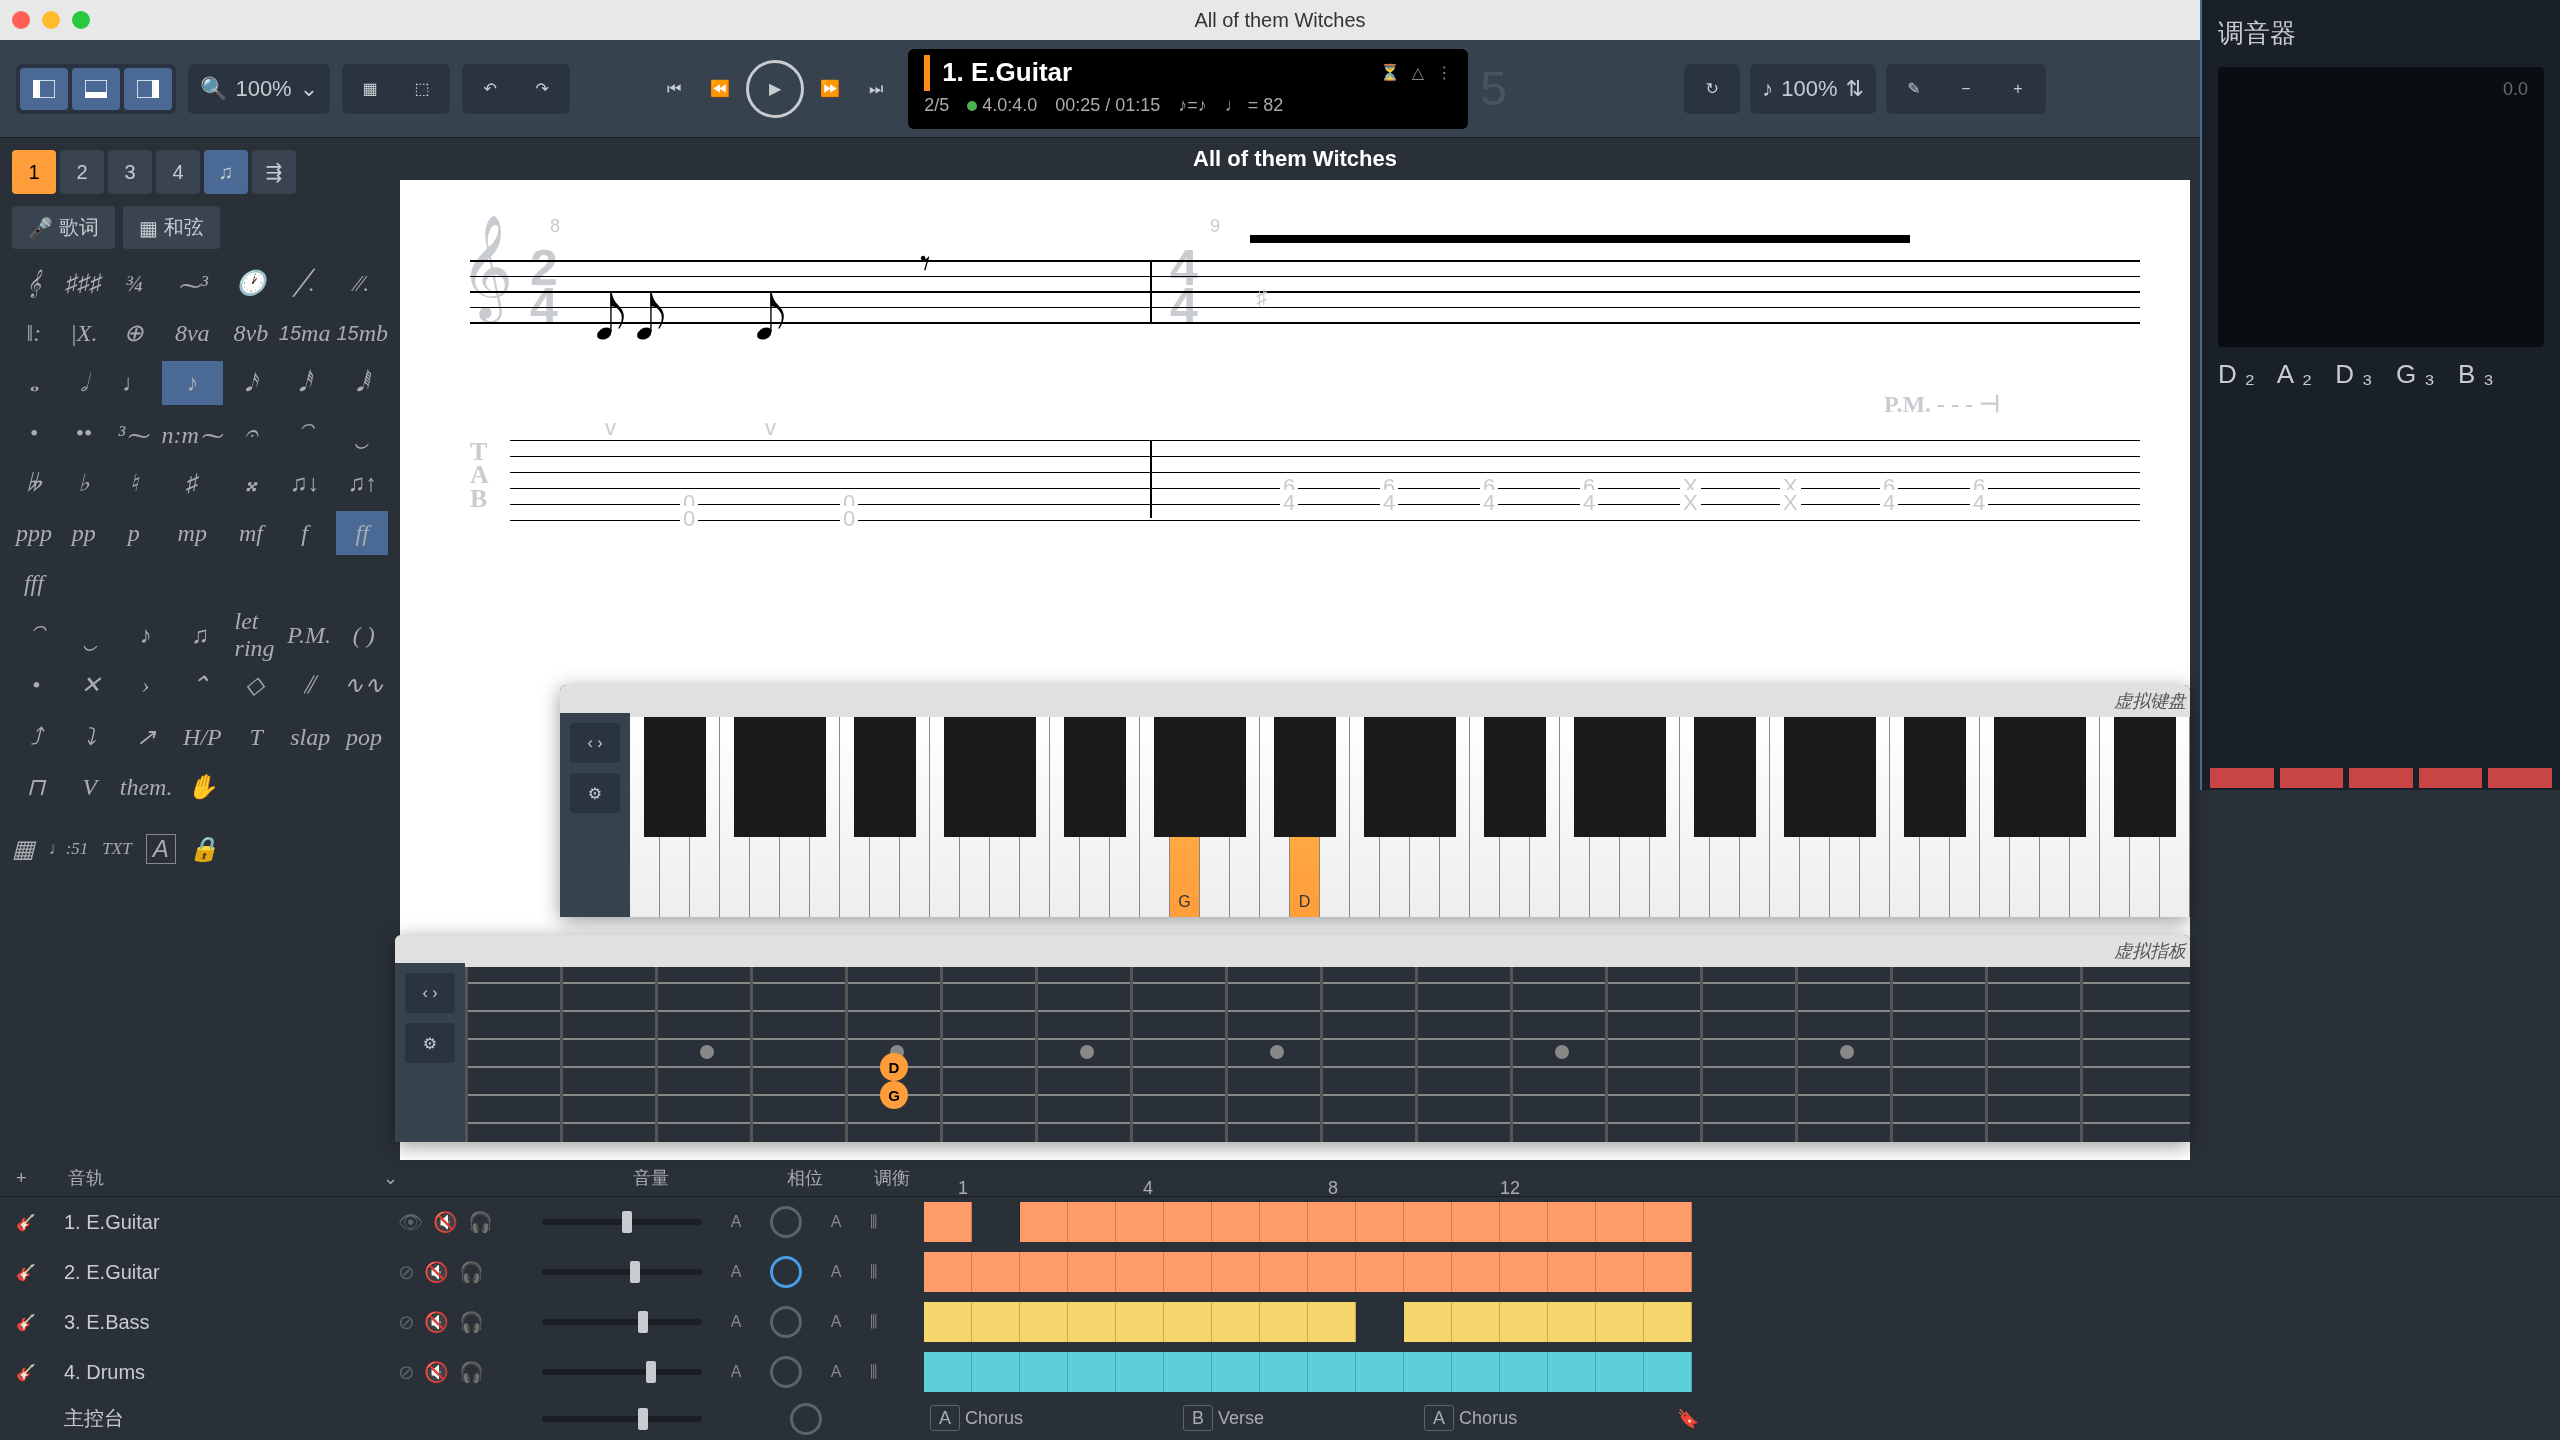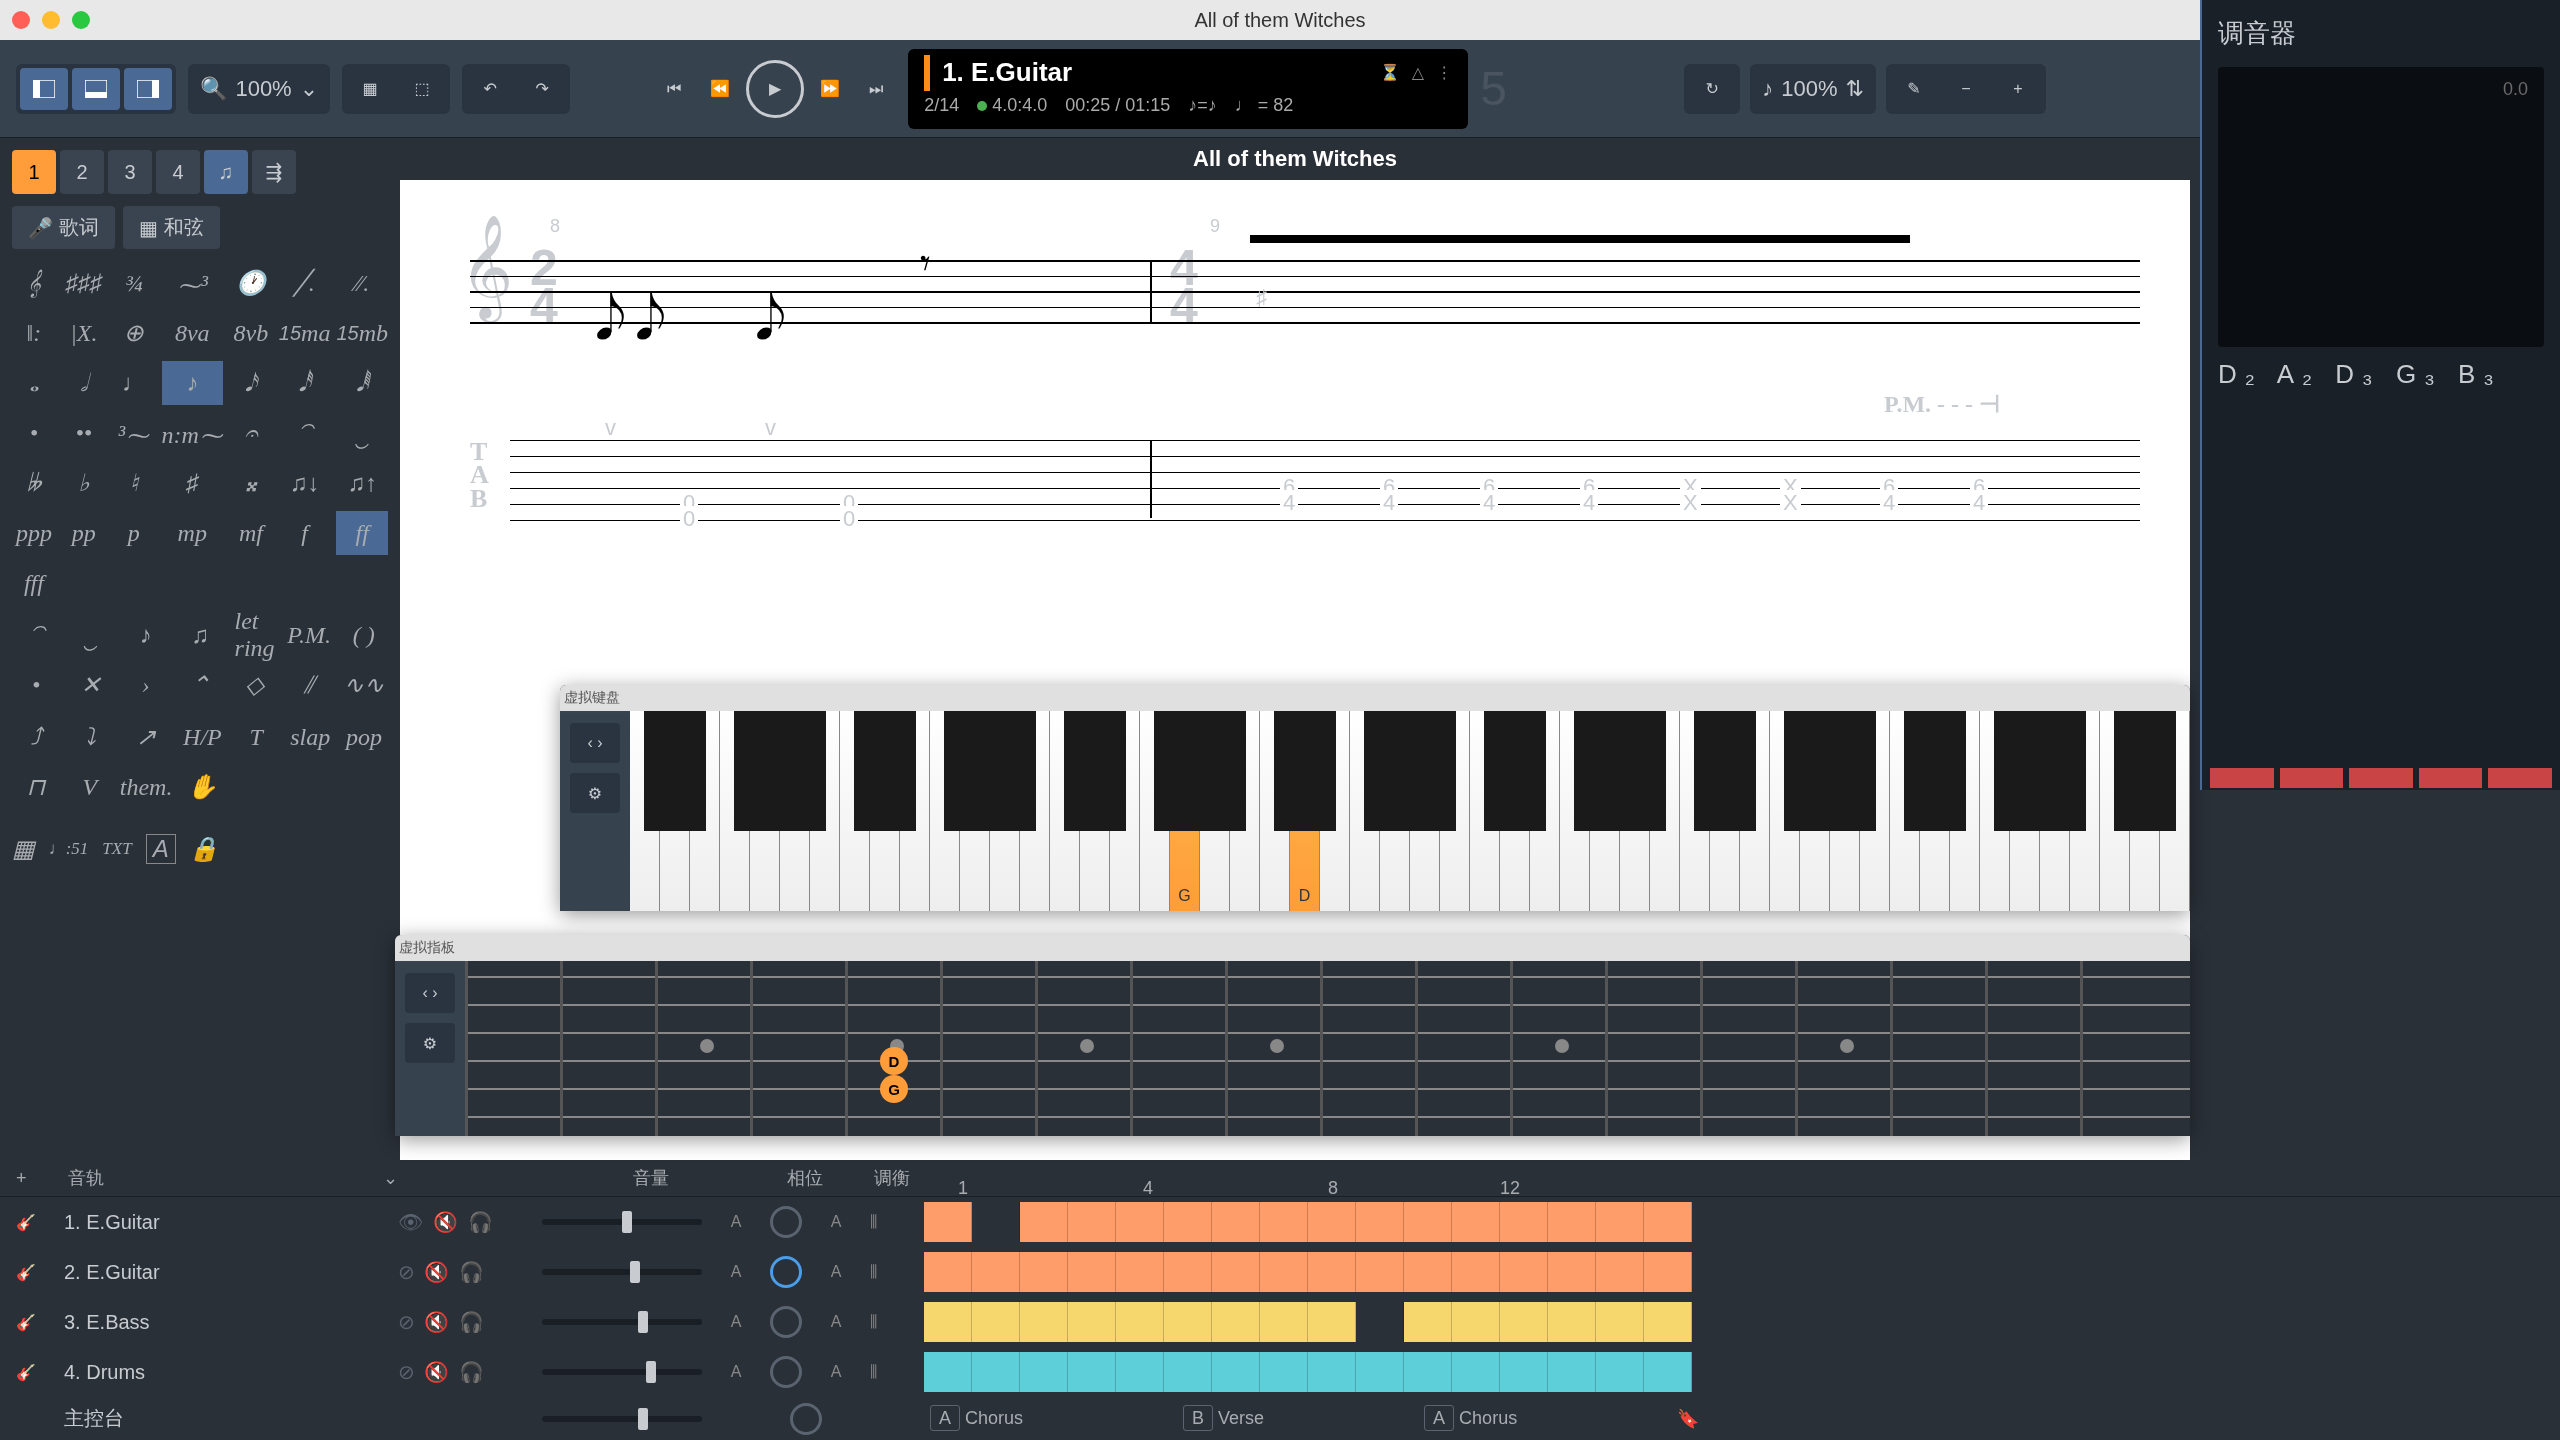--- a/index.html
+++ b/index.html
@@ -42,21 +42,21 @@
 .staff-lines { position: absolute; left: 40px; right: 20px; top: 40px; }
 .sl { height: 1.5px; background: #000; margin-bottom: 14px; }
 .tab-staff { position: relative; height: 140px; margin-top: 30px; }
 .tab-label { position: absolute; left: 40px; top: 10px; font-family: Georgia, serif; font-size: 26px; line-height: 0.9; font-weight: 600; }
 .tab-lines { position: absolute; left: 80px; right: 20px; top: 10px; }
 .tl { height: 1px; background: #000; margin-bottom: 15px; }
 .tab-num { position: absolute; background: #fff; font-size: 22px; padding: 0 3px; }
 .pm-text { position: absolute; right: 160px; top: -40px; font-family: Georgia, serif; font-weight: bold; font-size: 24px; }
 .note-symbol { position: absolute; font-size: 60px; color: #000; font-family: serif; }
 .keyboard-panel { position: absolute; left: 560px; right: 370px; top: 685px; background: #3a4450; border-radius: 6px; z-index: 5; box-shadow: 0 4px 20px rgba(0,0,0,0.4); }
-.panel-title-strip { background: #e0e0e0; text-align: left; padding: 4px; font-size: 14px; color: #555; border-radius: 6px 6px 0 0; }
+.panel-title-strip { background: #e0e0e0; text-align: right; padding: 4px; font-size: 18px; color: #555; border-radius: 6px 6px 0 0; font-style: italic; }
 .kb-sidebar { position: absolute; left: 0; top: 28px; bottom: 0; width: 70px; background: #37424f; display: flex; flex-direction: column; align-items: center; padding: 10px; gap: 10px; }
 .kb-nav-btn { width: 50px; height: 40px; background: #2a3440; border-radius: 4px; display: flex; align-items: center; justify-content: center; color: #c8ccd0; cursor: pointer; }
 .piano-keys { margin-left: 70px; height: 200px; display: flex; position: relative; background: #fff; }
 .wk { flex: 1; border-right: 1px solid #888; background: linear-gradient(#fff, #eee); position: relative; }
 .wk.hl { background: linear-gradient(#ffb84d, #ff9d3a); }
 .wk-label { position: absolute; bottom: 6px; left: 50%; transform: translateX(-50%); font-size: 16px; color: #333; }
 .bk { position: absolute; width: 2%; height: 60%; background: #1a1a1a; top: 0; z-index: 2; }
 .fretboard-panel { position: absolute; left: 395px; right: 370px; top: 935px; background: #3a4450; border-radius: 6px; z-index: 5; box-shadow: 0 4px 20px rgba(0,0,0,0.4); }
 .fb-body { margin-left: 70px; height: 175px; background: #2a3038; position: relative; }
 .fret-line { position: absolute; top: 0; bottom: 0; width: 3px; background: #555; }
@@ -163,21 +163,21 @@
     <div class="lcd-top">
       <div class="orange-bar"></div>
       <div class="lcd-title">1. E.Guitar</div>
       <div class="lcd-icons">
         <span>⏳</span>
         <span>△</span>
         <span>⋮</span>
       </div>
     </div>
     <div class="lcd-bottom">
-      <span>2/14</span>
+      <span>2/5</span>
       <span><span class="green-dot"></span> <span>4.0:4.0</span></span>
       <span>00:25 / 01:15</span>
       <span>♪=♪</span>
       <span>♩ = 82</span>
     </div>
   </div>
   <div style="color:#4a5460;font-size:48px;font-weight:200;">5</div>
   <div class="right-tools">
     <div class="tb-group">
       <div class="tb-btn">↻</div>

